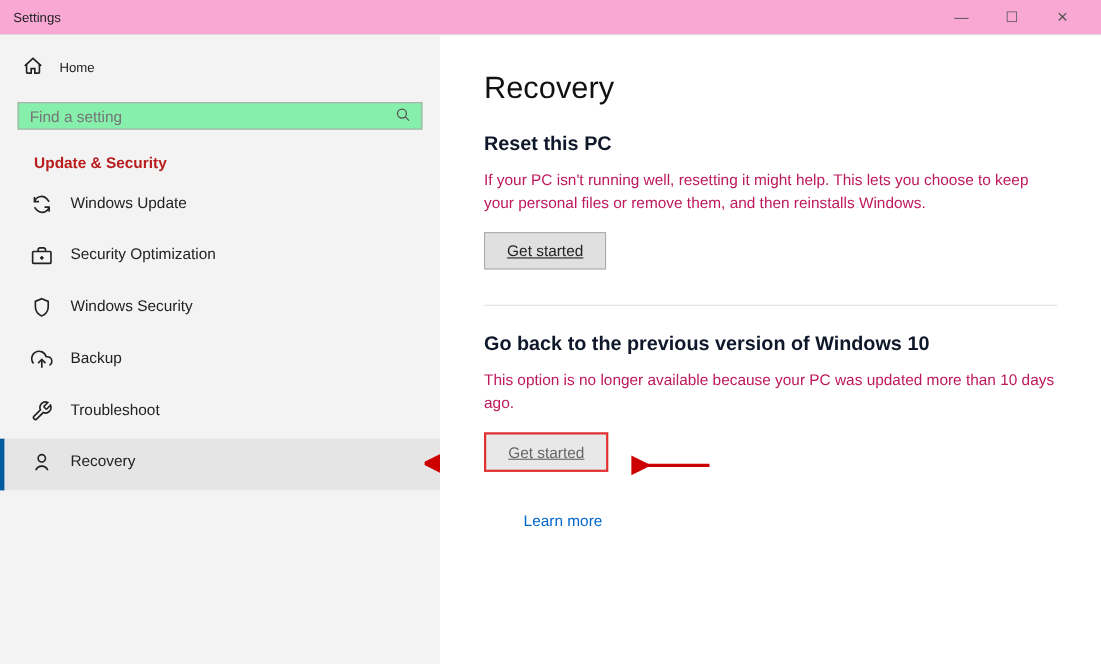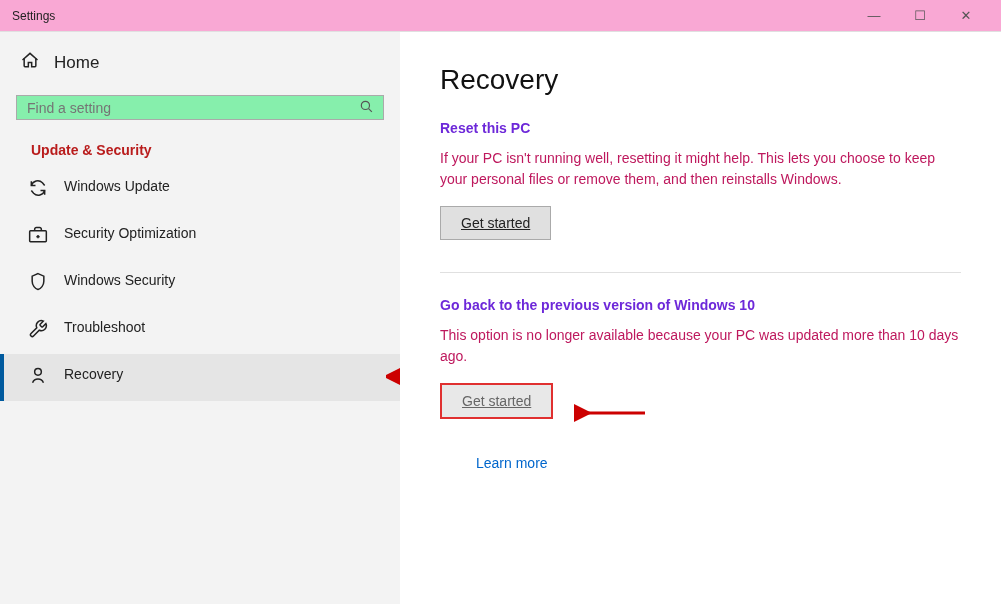--- a/index.html
+++ b/index.html
@@ -62,21 +62,21 @@
       padding-top: 8px;
       overflow-y: auto;
     }
 
     .sidebar-home {
       display: flex;
       align-items: center;
       gap: 14px;
       padding: 10px 20px;
       cursor: pointer;
-      font-size: 17px;
+      font-size: 12px;
       color: #222;
     }
 
     .search-container {
       padding: 10px 16px;
     }
     .search-box {
       display: flex;
       align-items: center;
       border: 1px solid #aaa;
@@ -142,23 +142,23 @@
     }
 
     .content-title {
       font-size: 28px;
       font-weight: 300;
       color: #111;
       margin-bottom: 24px;
     }
 
     .section-title {
-      font-size: 14px;
+      font-size: 18px;
       font-weight: 600;
-      color: #6d28d9;
+      color: #0f172a;
       margin-bottom: 12px;
     }
 
     .section-desc {
       font-size: 14px;
       color: #be185d;
       line-height: 1.5;
       margin-bottom: 16px;
       max-width: 520px;
     }
@@ -273,20 +273,30 @@
 
     <div class="sidebar-item">
       <span>
         <svg class="icon-svg" viewBox="0 0 24 24" fill="none" stroke="currentColor" stroke-width="1.8">
           <path d="M12 2l7 3v6c0 5-3.5 9-7 10C8.5 20 5 16 5 11V5l7-3z"></path>
         </svg>
       </span>
       <span>Windows Security</span>
     </div>
 
+    <div class="sidebar-item">
+      <span>
+        <svg class="icon-svg" viewBox="0 0 24 24" fill="none" stroke="currentColor" stroke-width="1.8">
+          <polyline points="16 16 12 12 8 16"></polyline>
+          <line x1="12" y1="12" x2="12" y2="21"></line>
+          <path d="M20.39 18.39A5 5 0 0018 9h-1.26A8 8 0 103 16.3"></path>
+        </svg>
+      </span>
+      <span>Backup</span>
+    </div>
 
     <div class="sidebar-item">
       <span>
         <svg class="icon-svg" viewBox="0 0 24 24" fill="none" stroke="currentColor" stroke-width="1.8">
           <path d="M14.7 6.3a1 1 0 000 1.4l1.6 1.6a1 1 0 001.4 0l3.77-3.77a6 6 0 01-7.94 7.94l-6.91 6.91a2.12 2.12 0 01-3-3l6.91-6.91a6 6 0 017.94-7.94l-3.76 3.76z"></path>
         </svg>
       </span>
       <span>Troubleshoot</span>
     </div>
 

